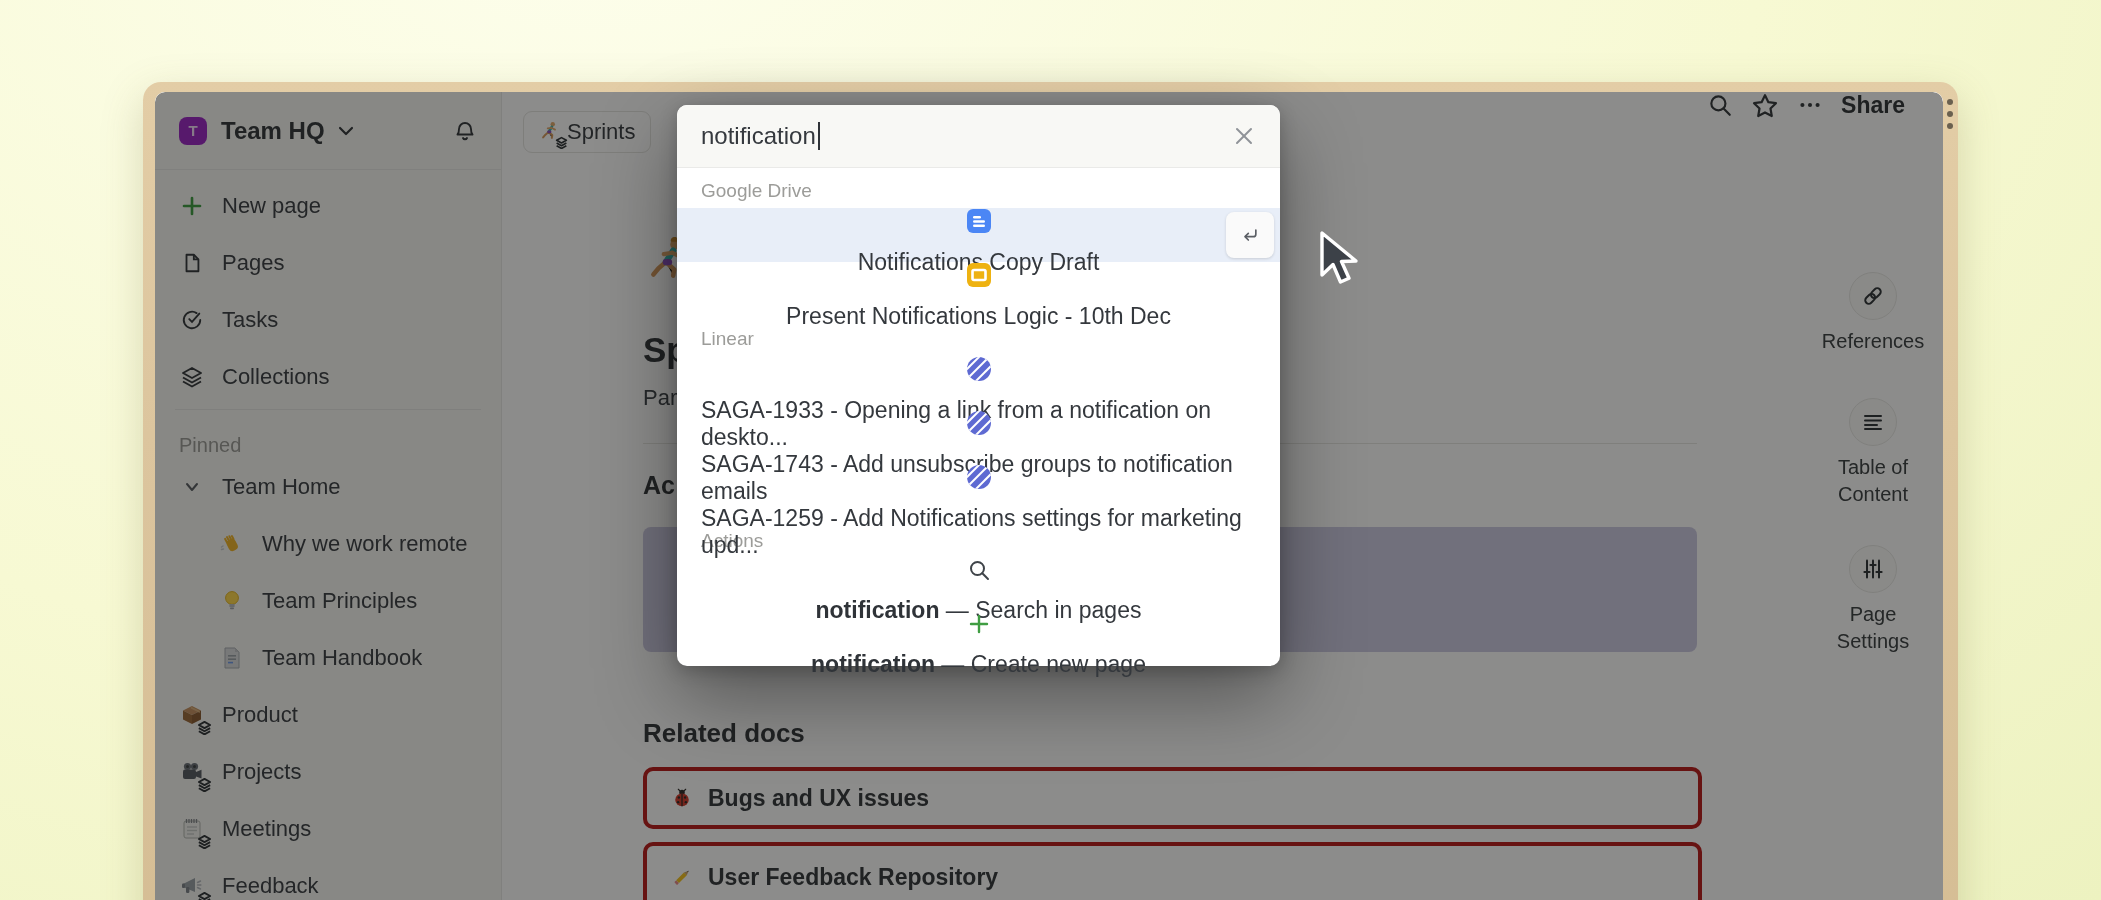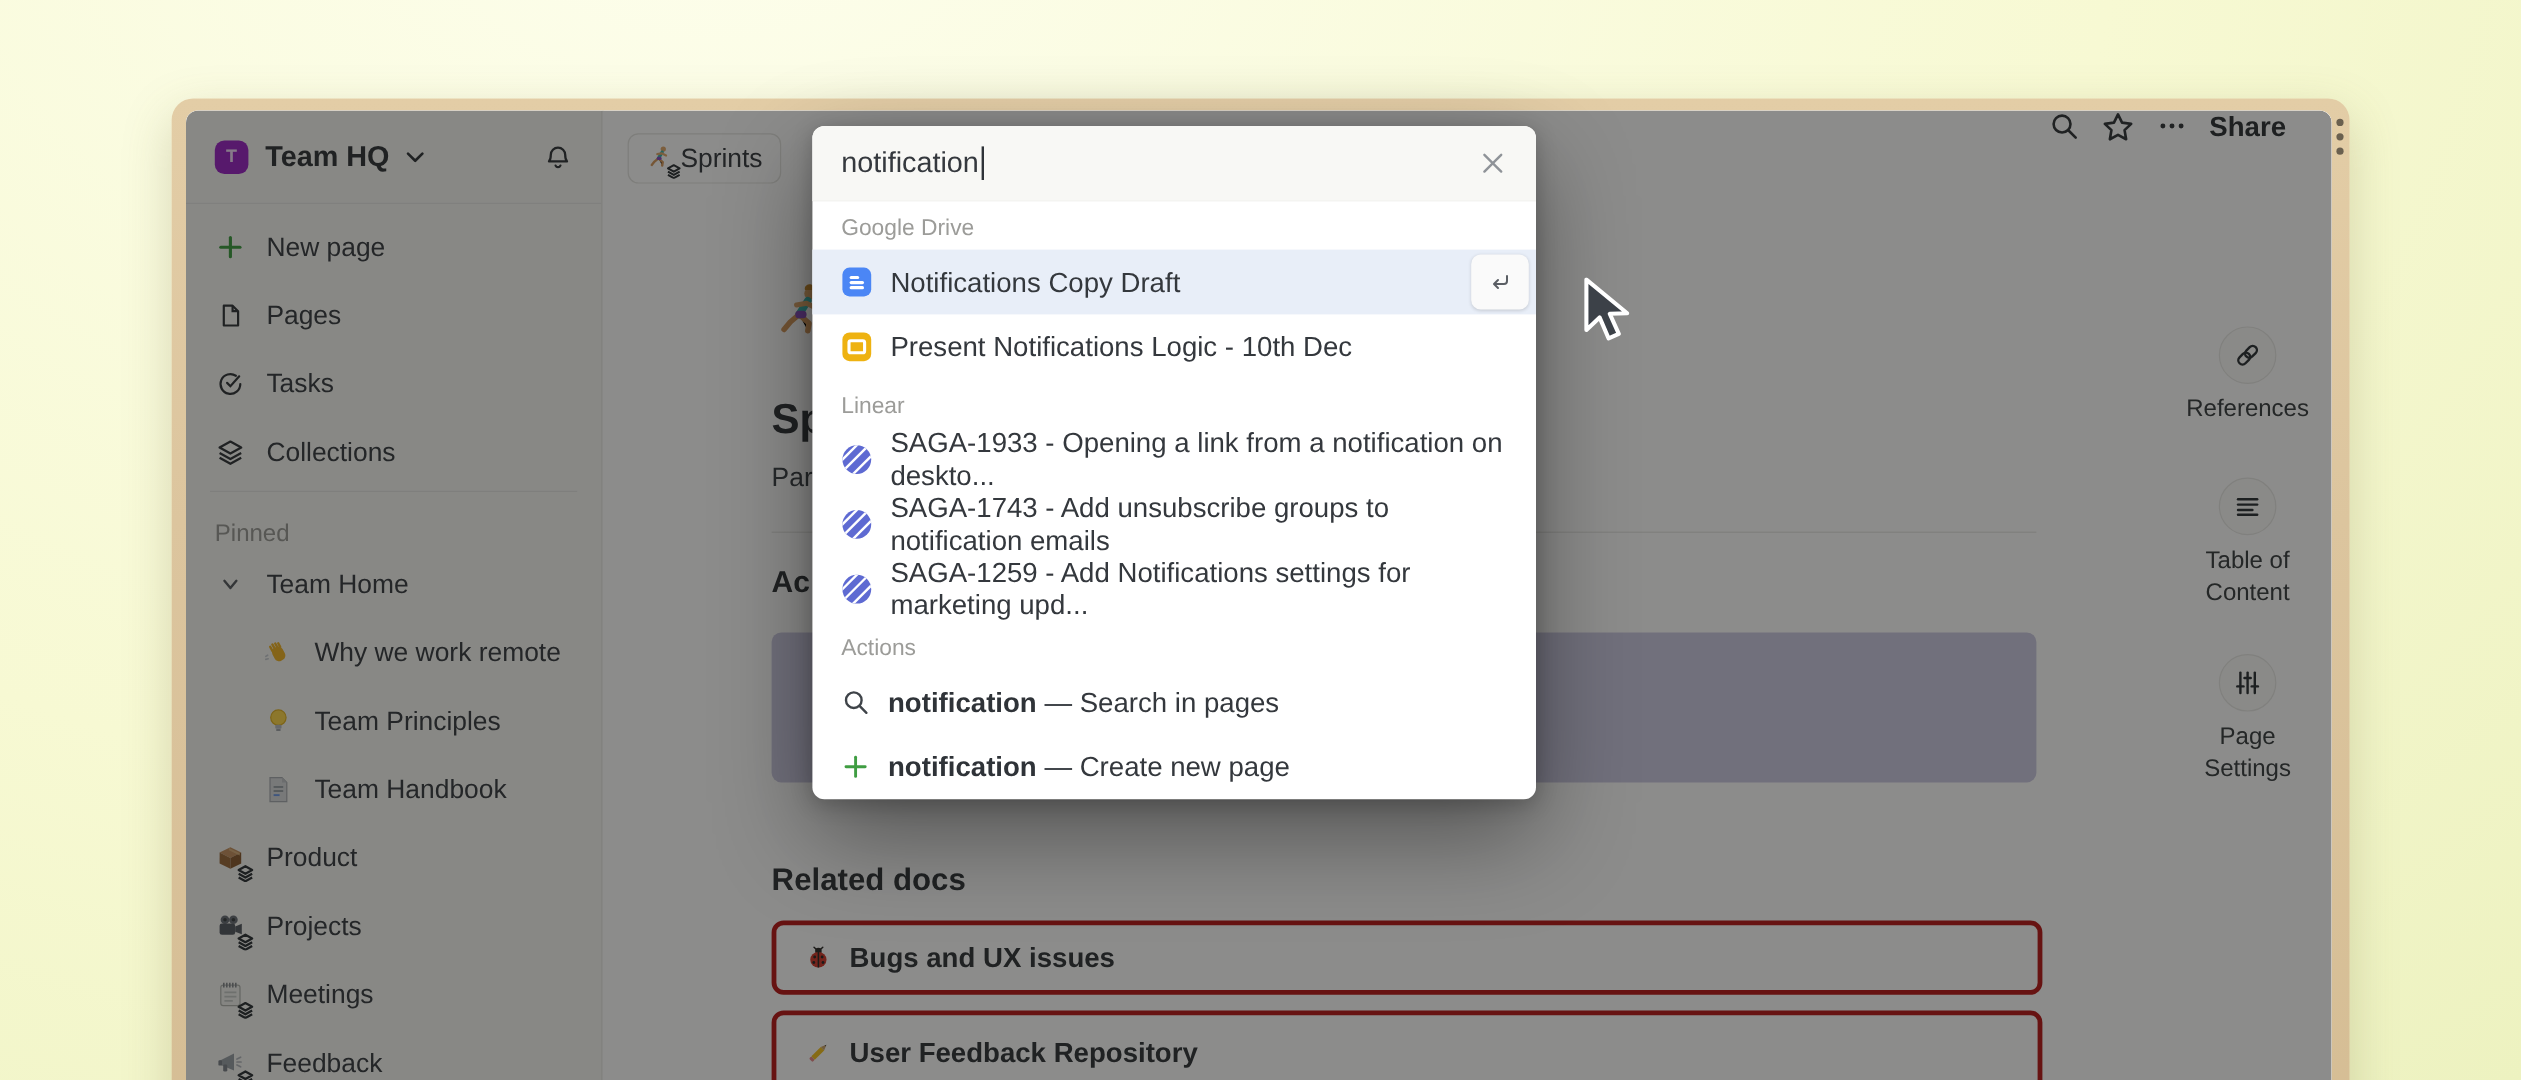--- a/index.html
+++ b/index.html
@@ -58,21 +58,21 @@
   .related-card { position:absolute; left:140px; width:1059px; height:62px; border:4px solid #b91c1c; border-radius:10px; background:#fff; display:flex; align-items:center; padding:0 24px; gap:15px; font-size:23px; font-weight:700; color:#33373c; }
   
   .dim { position:absolute; inset:0; background:rgba(10,10,8,0.47); border-radius:10px; z-index:5; }
   
   .modal { position:absolute; left:677px; top:105px; width:603px; height:561px; background:#fff; border-radius:10px; box-shadow:0 30px 80px rgba(0,0,0,.40), 0 4px 18px rgba(0,0,0,.22); z-index:10; }
   .modal-input { height:63px; background:#f8f8f5; border-radius:10px 10px 0 0; border-bottom:1px solid #eaeae8; display:flex; align-items:center; padding:0 24px; }
   .query-text { font-size:24px; color:#35393e; }
   .caret { width:2px; height:28px; background:#2f3338; margin-left:2px; }
   .modal-input .spacer { flex:1; }
   .sec-label { height:40px; display:flex; align-items:flex-end; padding:0 24px 6px 24px; font-size:19px; color:#9c9c99; }
-  .result-row { position:relative; height:54px; display:flex; align-items:center; padding:0 24px; gap:15px; font-size:23px; color:#34383d; }
+  .result-row { position:relative; height:54px; display:flex; align-items:center; padding:0 24px; gap:15px; font-size:23px; color:#34383d;flex-direction:column; }
   .result-row.selected { background:#e8eef8; }
   .enter-badge { position:absolute; right:6px; top:4px; width:48px; height:46px; background:#fafafa; border-radius:8px; box-shadow:0 1px 3px rgba(0,0,0,.14); display:flex; align-items:center; justify-content:center; }
   .action-q { font-weight:700; color:#2f3338; }
   
   .cursor { position:absolute; left:1318px; top:231px; z-index:30; }
   svg { display:block; }
 </style>
 </head>
 <body>
 

